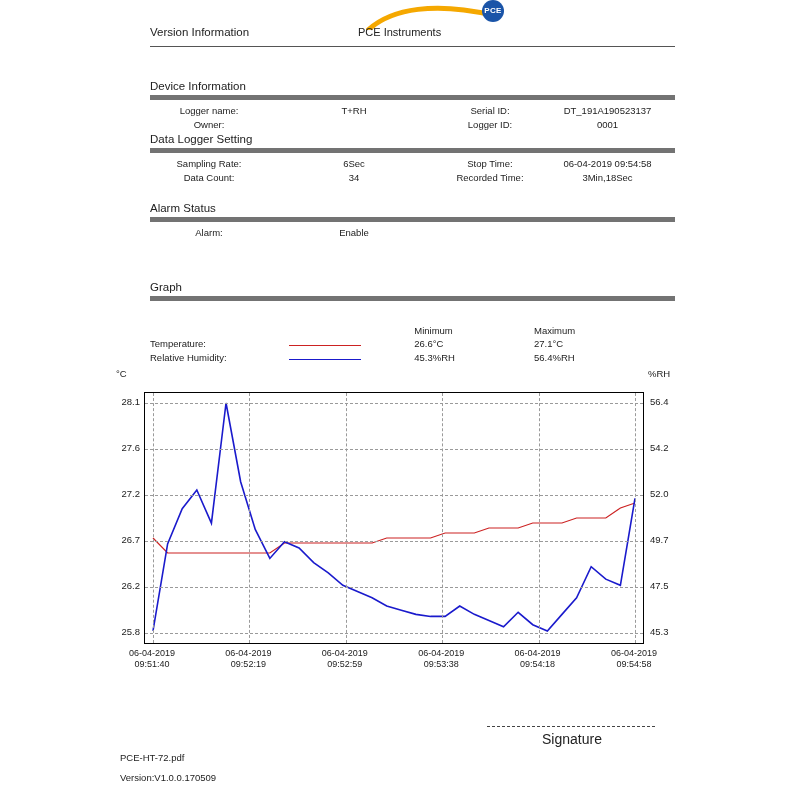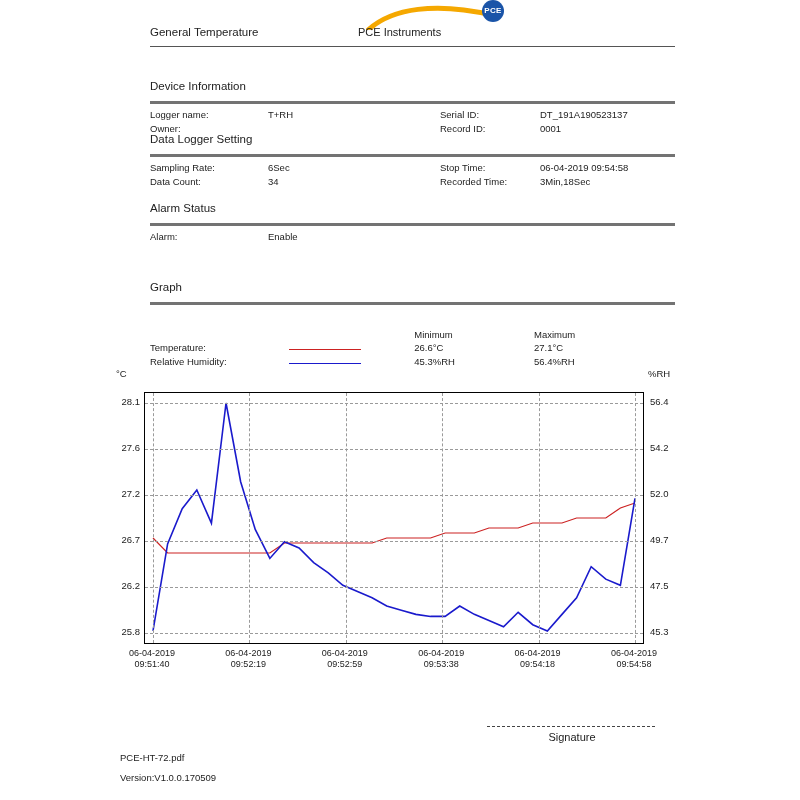--- a/index.html
+++ b/index.html
@@ -83,29 +83,30 @@
 
   
   .section {
     position: absolute;
     left: 150px;
     width: 525px;
   }
   .section-title {
     font-size: 11.5px;
     color: #222;
-    padding-bottom: 9px;
-    border-bottom: 3px solid #737373;
+    padding-bottom: 3px;
+    border-bottom: 5px solid #737373;
   }
   .kv-table {
     width: 525px;
     border-collapse: collapse;
     font-size: 9.5px;
     color: #222;
     margin-top: 3px;
+    text-align: center;
   }
   .kv-table td {
     padding: 1.5px 0;
     vertical-align: top;
     white-space: nowrap;
   }
   .c-label { width: 118px; }
   .c-value { width: 172px; }
   .c-label2 { width: 100px; }
   .c-value2 { width: 135px; }
@@ -194,21 +195,21 @@
     border-top: 1px dashed #9a9a9a;
   }
 
   
   .signature {
     position: absolute;
     left: 487px;
     top: 726px;
     width: 170px;
     text-align: center;
-    font-size: 11px;
+    font-size: 14px;
     color: #222;
   }
   .sig-dashes {
     border-top: 1px dashed #444;
     width: 168px;
     height: 0;
     margin-bottom: 4px;
   }
   .footer-left {
     position: absolute;
@@ -218,21 +219,21 @@
   }
   .f1 { top: 752px; }
   .f2 { top: 772px; }
 </style>
 </head>
 <body>
 
 <div class="page">
 
   <div class="header">
-    <div class="header-title">General Temperature</div>
+    <div class="header-title">Version Information</div>
     <div class="brand">
       <div class="brand-swoosh">
         <svg width="130" height="26" viewBox="0 0 130 26">
           <path d="M2,26 C26,4 70,-2 126,11" stroke="#f5a800" stroke-width="5" fill="none" stroke-linecap="round"></path>
         </svg>
       </div>
       <div class="pce-badge">PCE</div>
       <div class="brand-name">PCE Instruments</div>
     </div>
   </div>
@@ -244,21 +245,21 @@
       <tbody>
           <tr>
         <td class="c-label">Logger name:</td>
         <td class="c-value">T+RH</td>
         <td class="c-label2">Serial ID:</td>
         <td class="c-value2">DT_191A190523137</td>
       </tr>
       <tr>
         <td class="c-label">Owner:</td>
         <td class="c-value"></td>
-        <td class="c-label2">Record ID:</td>
+        <td class="c-label2">Logger ID:</td>
         <td class="c-value2">0001</td>
       </tr>
     </tbody>
       </table>
   </div>
 
   <div class="section" style="top:133px;">
     <div class="section-title">Data Logger Setting</div>
     <table class="kv-table">
       <tbody>

